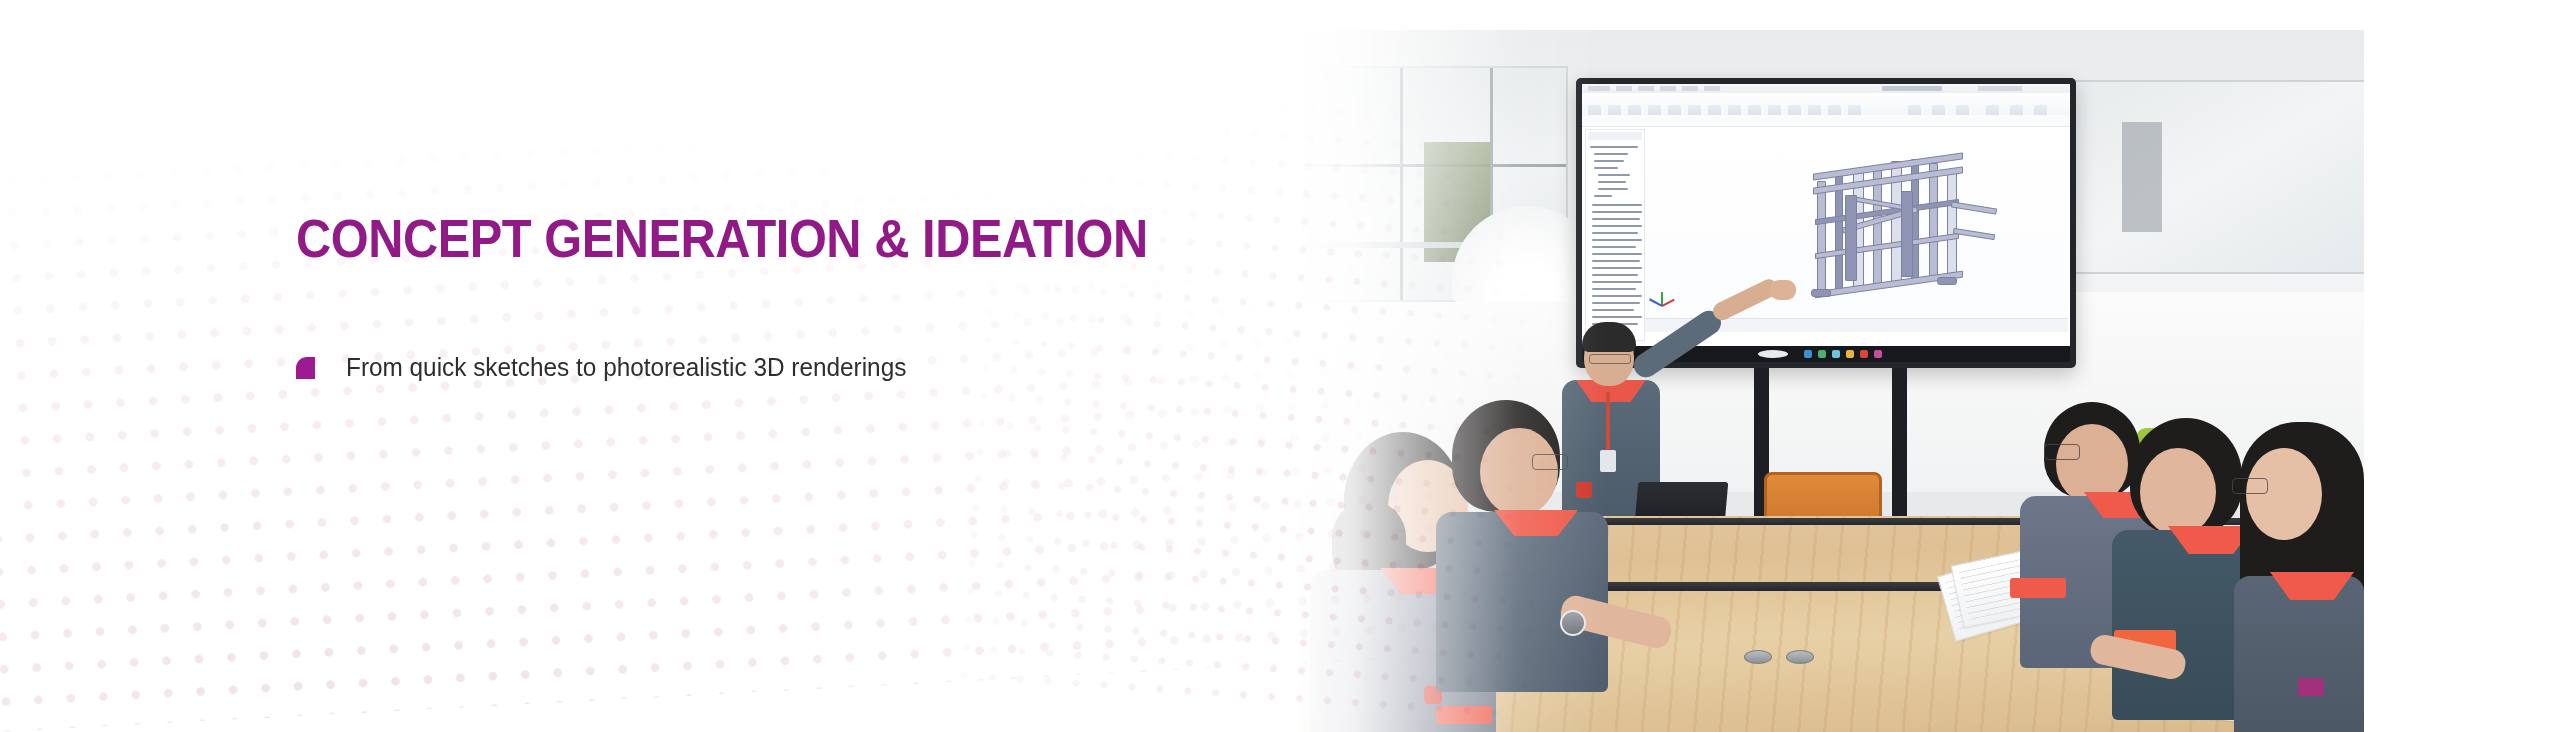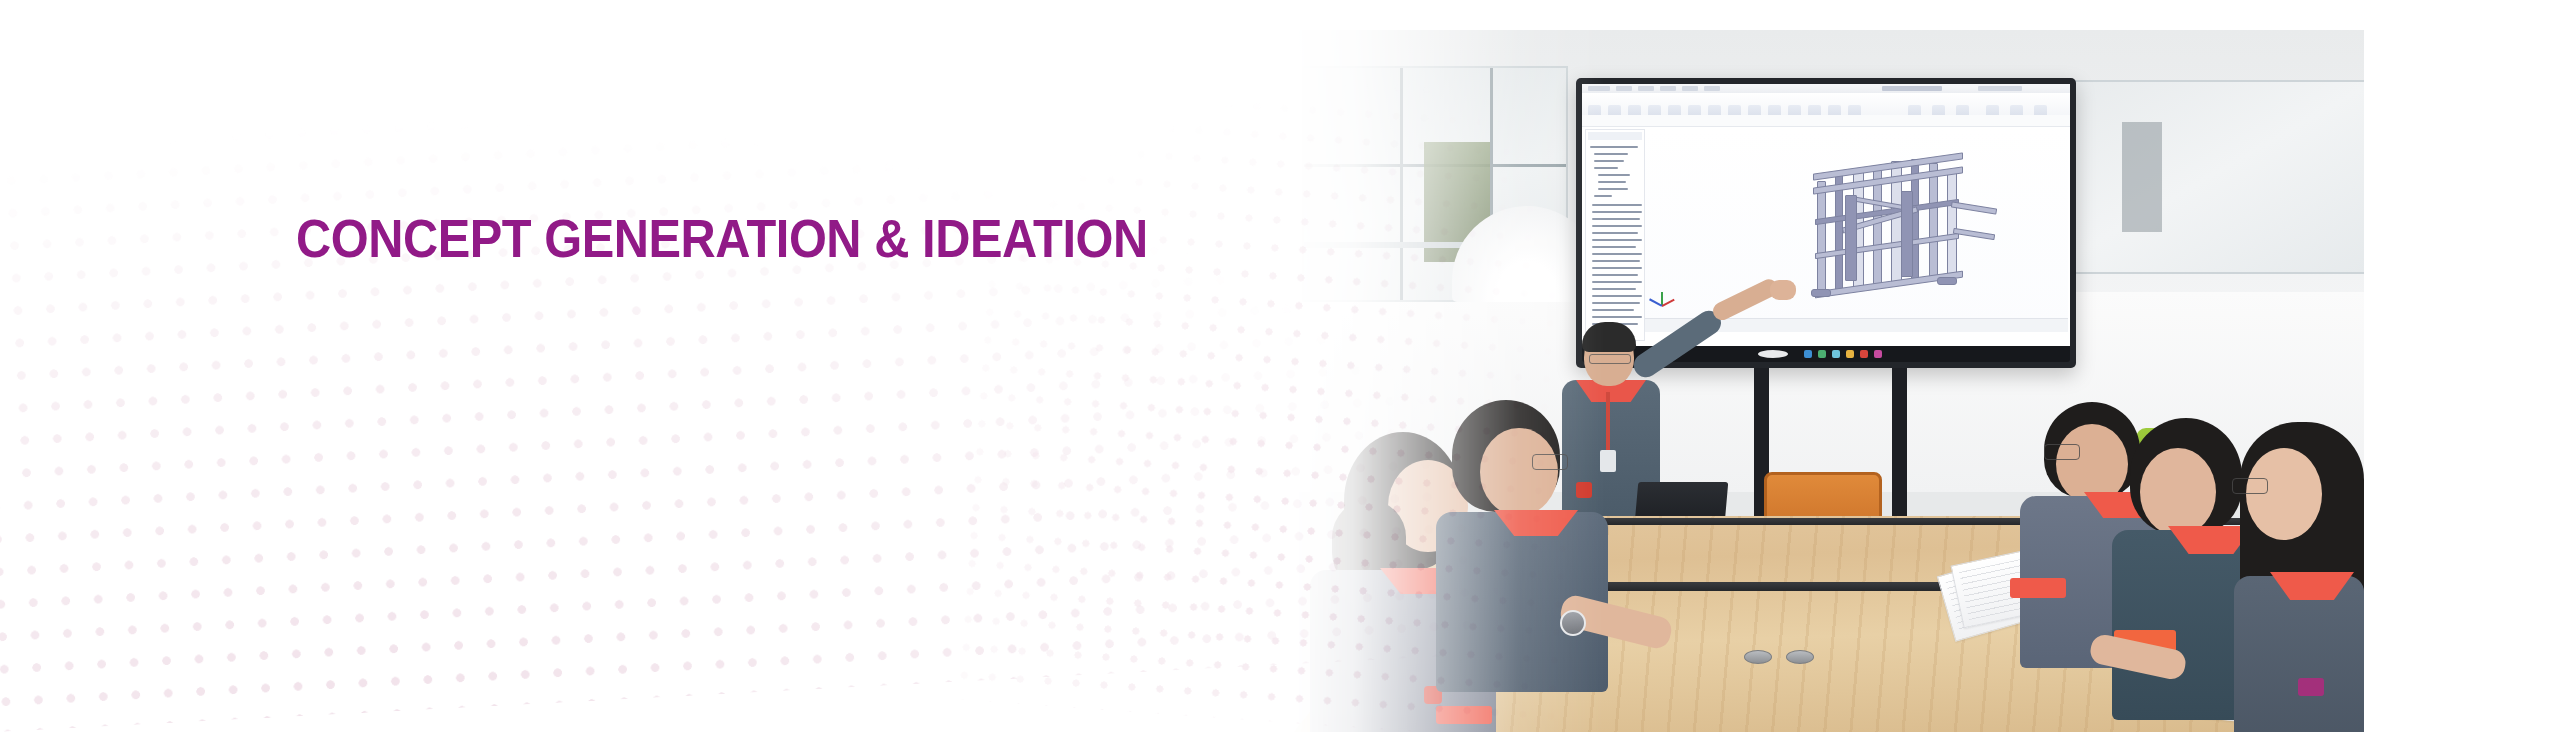--- a/index.html
+++ b/index.html
@@ -218,20 +218,24 @@
   <div class="dot-layer-2"></div>
 
   <div class="text-col">
 
     <div class="heading">CONCEPT GENERATION &amp; IDEATION</div>
 
     <div class="bullets">
 
 
 
+      <div class="bullet-row">
+        <div class="bullet-mark"></div>
+        <div class="bullet-text">From quick sketches to photorealistic 3D renderings</div>
+      </div>
 
     </div>
   </div>
 
   <div class="photo-wrap">
     <div class="photo">
 
       <div class="ceiling"></div>
       <div class="ceil-light" style="left:314px;top:22px;"></div>
       <div class="ceil-light" style="left:640px;top:16px;"></div>

